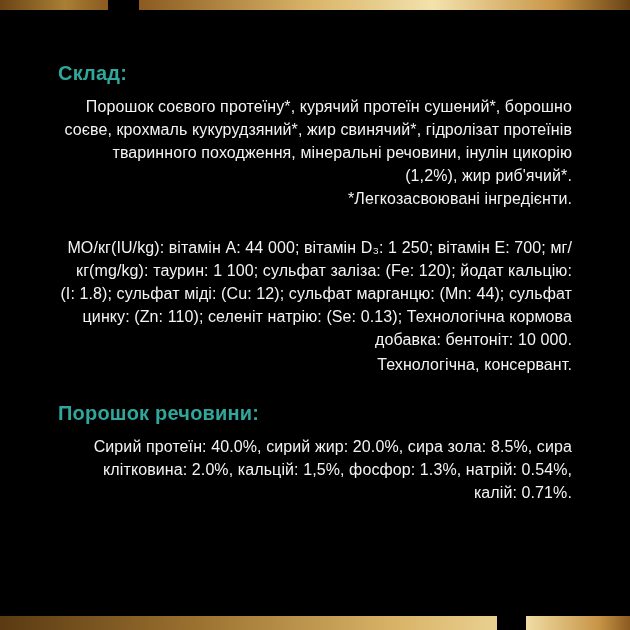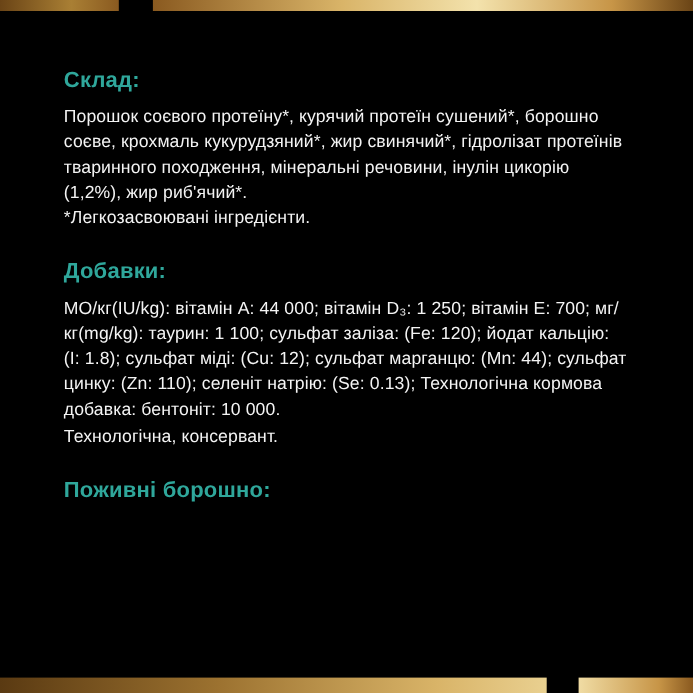--- a/index.html
+++ b/index.html
@@ -44,20 +44,21 @@
     margin: 0 0 10px 0;
     letter-spacing: 0.2px;
   }
   .section p {
     margin: 0 0 2px 0;
     font-size: 16px;
     line-height: 1.44;
     white-space: pre-line;
     letter-spacing: 0.1px;
     font-weight: 400;
+    text-align: right;
   }
   .section { margin-bottom: 26px; }
 </style>
 </head>
 <body>
 
 <div class="page">
 
   <div class="gold-bar top-left"></div>
   <div class="gold-bar top-right"></div>
@@ -66,23 +67,23 @@
 
   <div class="content">
 
     <div class="section">
       <h2 class="section-heading">Склад:</h2>
       <p>Порошок соєвого протеїну*, курячий протеїн сушений*, борошно соєве, крохмаль кукурудзяний*, жир свинячий*, гідролізат протеїнів тваринного походження, мінеральні речовини, інулін цикорію (1,2%), жир риб'ячий*.
 *Легкозасвоювані інгредієнти.</p>
     </div>
 
     <div class="section">
-      <h2 class="section-heading">Добавки:</h2>
       <p>МО/кг(IU/kg): вітамін A: 44 000; вітамін D₃: 1 250; вітамін E: 700; мг/кг(mg/kg): таурин: 1 100; сульфат заліза: (Fe: 120); йодат кальцію: (I: 1.8); сульфат міді: (Cu: 12); сульфат марганцю: (Mn: 44); сульфат цинку: (Zn: 110); селеніт натрію: (Se: 0.13); Технологічна кормова добавка: бентоніт: 10 000.</p>
       <p>Технологічна, консервант.</p>
     </div>
 
     <div class="section">
-      <h2 class="section-heading">Поживні борошно:</h2>
+      <h2 class="section-heading">Порошок речовини:</h2>
+      <p>Сирий протеїн: 40.0%, сирий жир: 20.0%, сира зола: 8.5%, сира клітковина: 2.0%, кальцій: 1,5%, фосфор: 1.3%, натрій: 0.54%, калій: 0.71%.</p>
     </div>
 
   </div>
 </div>
 
 </body></html>

